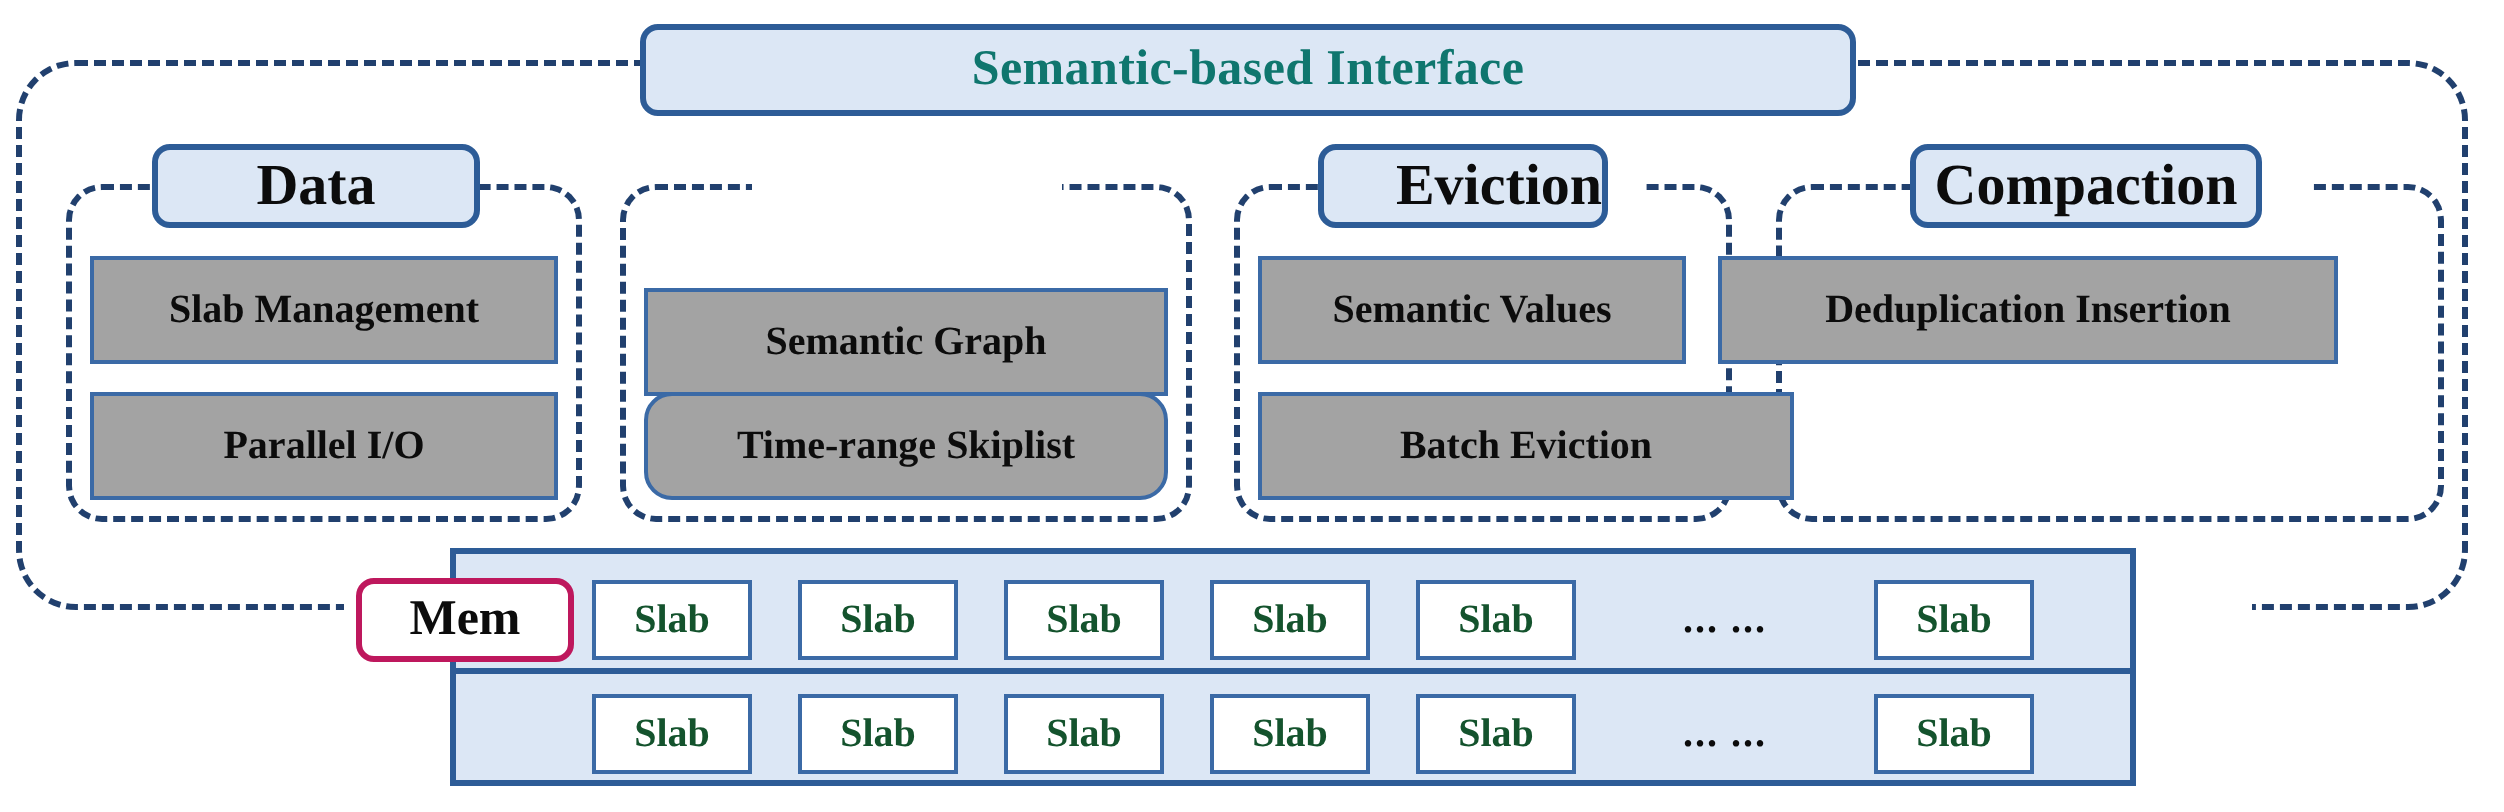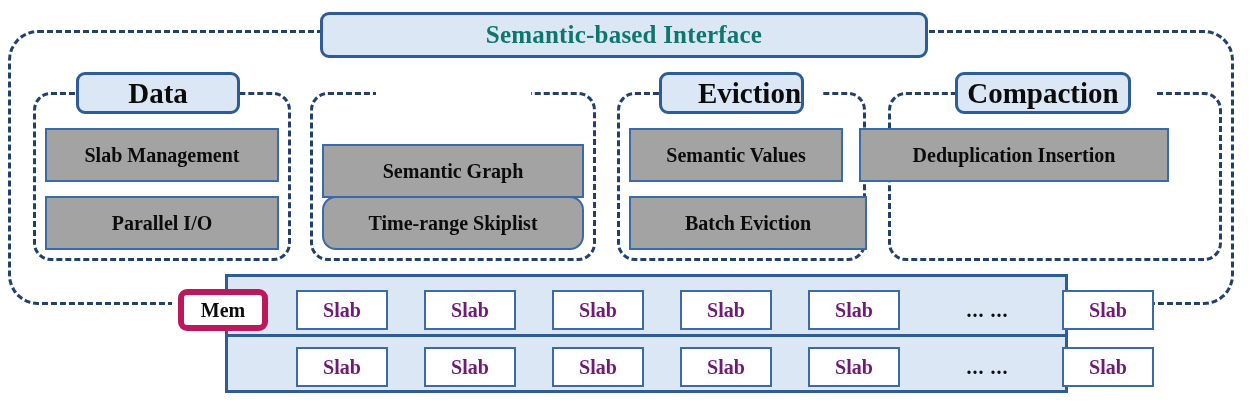--- a/index.html
+++ b/index.html
@@ -83,45 +83,45 @@
     z-index:7;
   }
   .storage-divider{
     position:absolute;
     left:0; top:57px;
     width:100%; height:0;
     border-top:3px solid #2d5c97;
   }
   .tier-label{
     position:absolute;
-    width:90px;height:42px;
+    width:109px;height:42px;
     background:#ffffff;
-    border:6px solid #be185d;
+    border:3px solid #be185d;
     border-radius:9px;
     box-sizing:border-box;
     display:flex;align-items:center;justify-content:center;
-    font-size:20px;font-weight:bold;color:#0c0c0c;
+    font-size:25px;font-weight:bold;color:#0c0c0c;
     z-index:9;
   }
   .slab-row{
     position:absolute;
     left:106px;
     height:40px;
     display:flex;
     align-items:center;
     z-index:8;
   }
   .slab{
-    width:92px;height:40px;
+    width:80px;height:40px;
     background:#ffffff;
     border:2.5px solid #3b6aa6;
     box-sizing:border-box;
     display:flex;align-items:center;justify-content:center;
-    font-size:20px;font-weight:bold;color:#701a75;
-    margin-right:36px;
+    font-size:20px;font-weight:bold;color:#14532d;
+    margin-right:23px;
   }
   .slab-ellipsis{
     width:103px;height:40px;
     display:flex;align-items:center;justify-content:center;
     font-size:20px;font-weight:bold;color:#0c0c0c;
     letter-spacing:1px;
     margin-right:23px;
   }
 </style>
 </head>
@@ -145,21 +145,21 @@
 
   <div class="module" style="left:310px;top:92px;width:286px;height:169px;"></div>
   <div class="mask" style="left:376px;top:88px;width:155px;height:9px;"></div>
   <div class="module-item" style="left:322px;top:144px;width:262px;">Semantic Graph</div>
   <div class="module-item" style="left:322px;top:196px;width:262px;border-radius:14px;">Time-range Skiplist</div>
 
   <div class="module" style="left:617px;top:92px;width:249px;height:169px;"></div>
   <div class="mask" style="left:661px;top:88px;width:161px;height:9px;"></div>
   <div class="module-title" style="left:659px;top:72px;width:145px;padding-left:36px;">Eviction</div>
   <div class="module-item" style="left:629px;top:128px;width:214px;">Semantic Values</div>
-  <div class="module-item" style="left:629px;top:196px;width:238px;">Batch Eviction</div>
+  <div class="module-item" style="left:629px;top:196px;width:268px;">Batch Eviction</div>
 
   <div class="module" style="left:888px;top:92px;width:334px;height:169px;"></div>
   <div class="mask" style="left:957px;top:88px;width:197px;height:9px;"></div>
   <div class="module-title" style="left:955px;top:72px;width:176px;">Compaction</div>
   <div class="module-item" style="left:859px;top:128px;width:310px;">Deduplication Insertion</div>
 
   <div class="storage">
     <div class="storage-divider"></div>
   </div>
 

